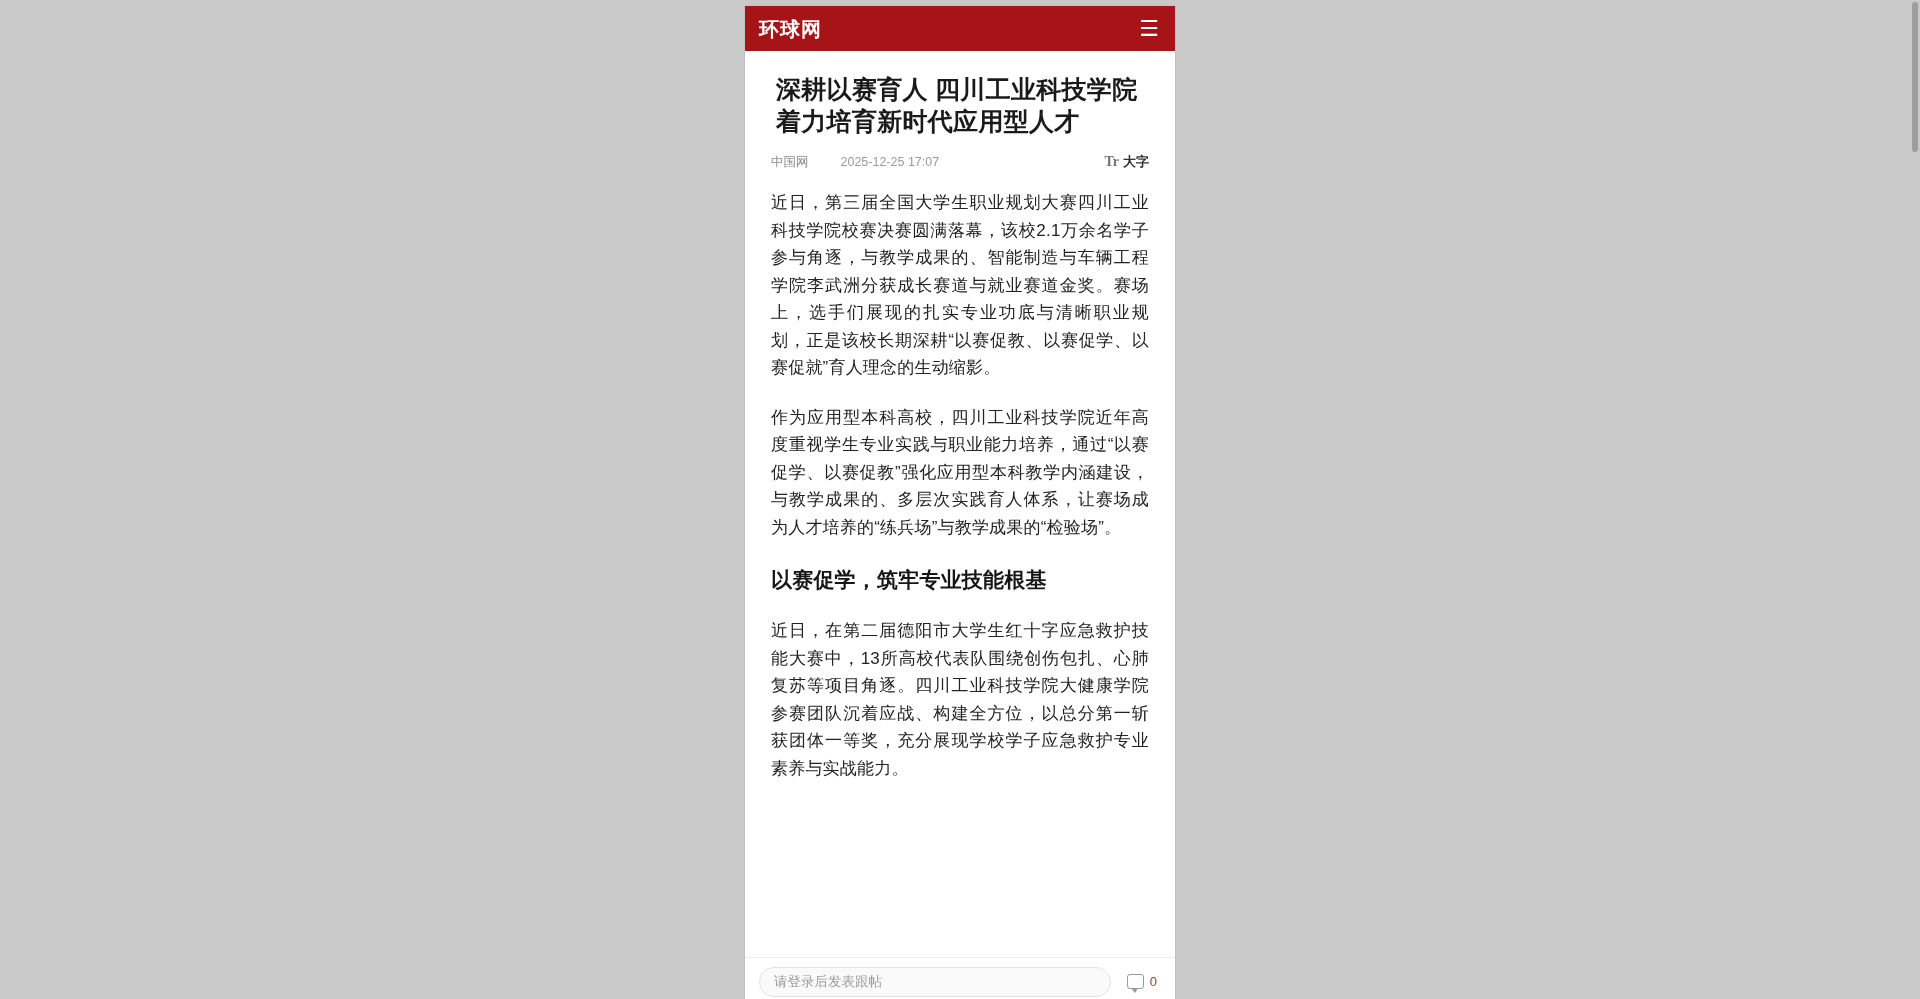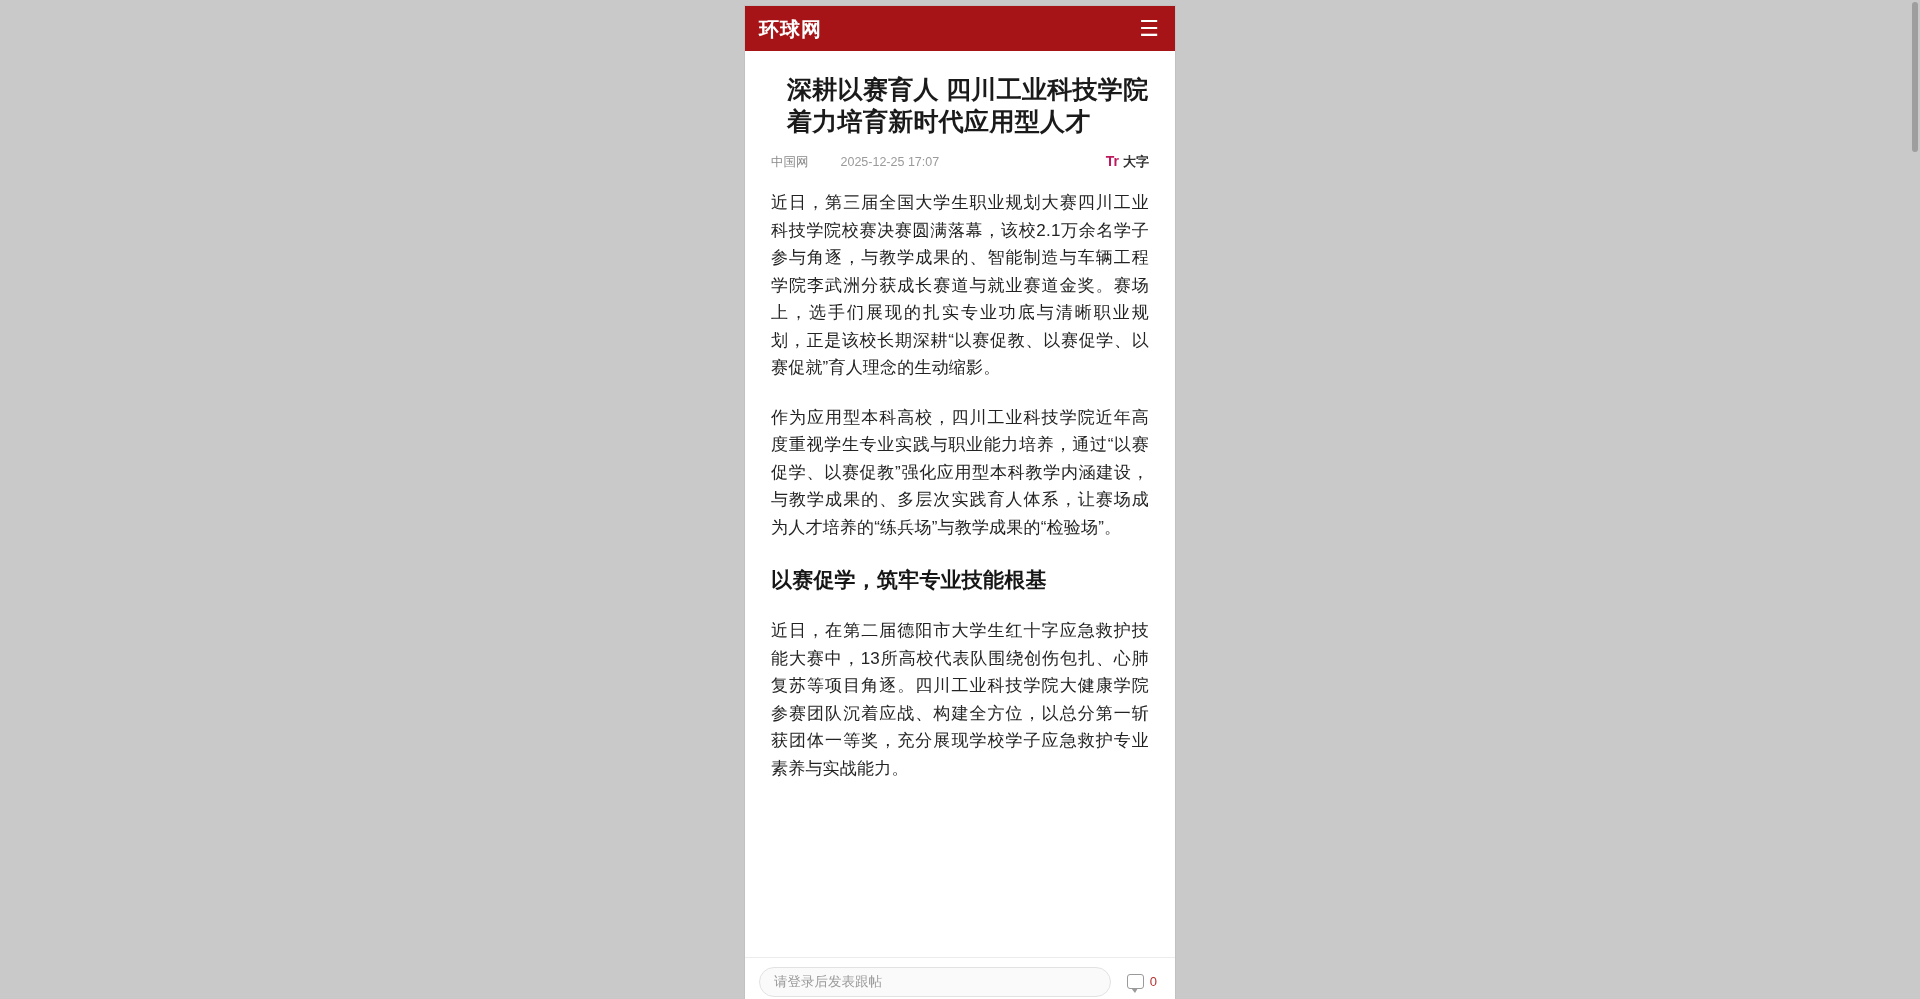--- a/index.html
+++ b/index.html
@@ -56,45 +56,45 @@
   
   .article {
     padding: 22px 26px 0 26px;
     box-sizing: border-box;
   }
   .headline {
     font-size: 25px;
     line-height: 1.28;
     font-weight: bold;
     color: #1a1a1a;
-    margin: 0 0 16px 16px;
+    margin: 0 0 16px 5px;
     letter-spacing: 0.3px;
   }
   .meta-row {
     display: flex;
     align-items: center;
     margin-bottom: 18px;
     font-size: 12.5px;
     color: #8a8a8a;
   }
   .meta-source { margin-right: 32px; }
   .meta-time { color: #9a9a9a; }
   .meta-spacer { flex: 1; }
   .fontsize-ctl {
     display: flex;
     align-items: baseline;
     color: #555;
     cursor: pointer;
   }
   .fontsize-icon {
-    color: #be185d;
+    color: #737373;
     font-size: 14px;
     font-weight: bold;
     margin-right: 4px;
-    font-family: Liberation Sans, sans-serif;
+    font-family: Liberation Serif, serif;
   }
   .fontsize-label {
     font-size: 13px;
     color: #333;
     font-weight: bold;
   }
   .body-text p {
     font-size: 17px;
     line-height: 1.62;
     color: #232323;

